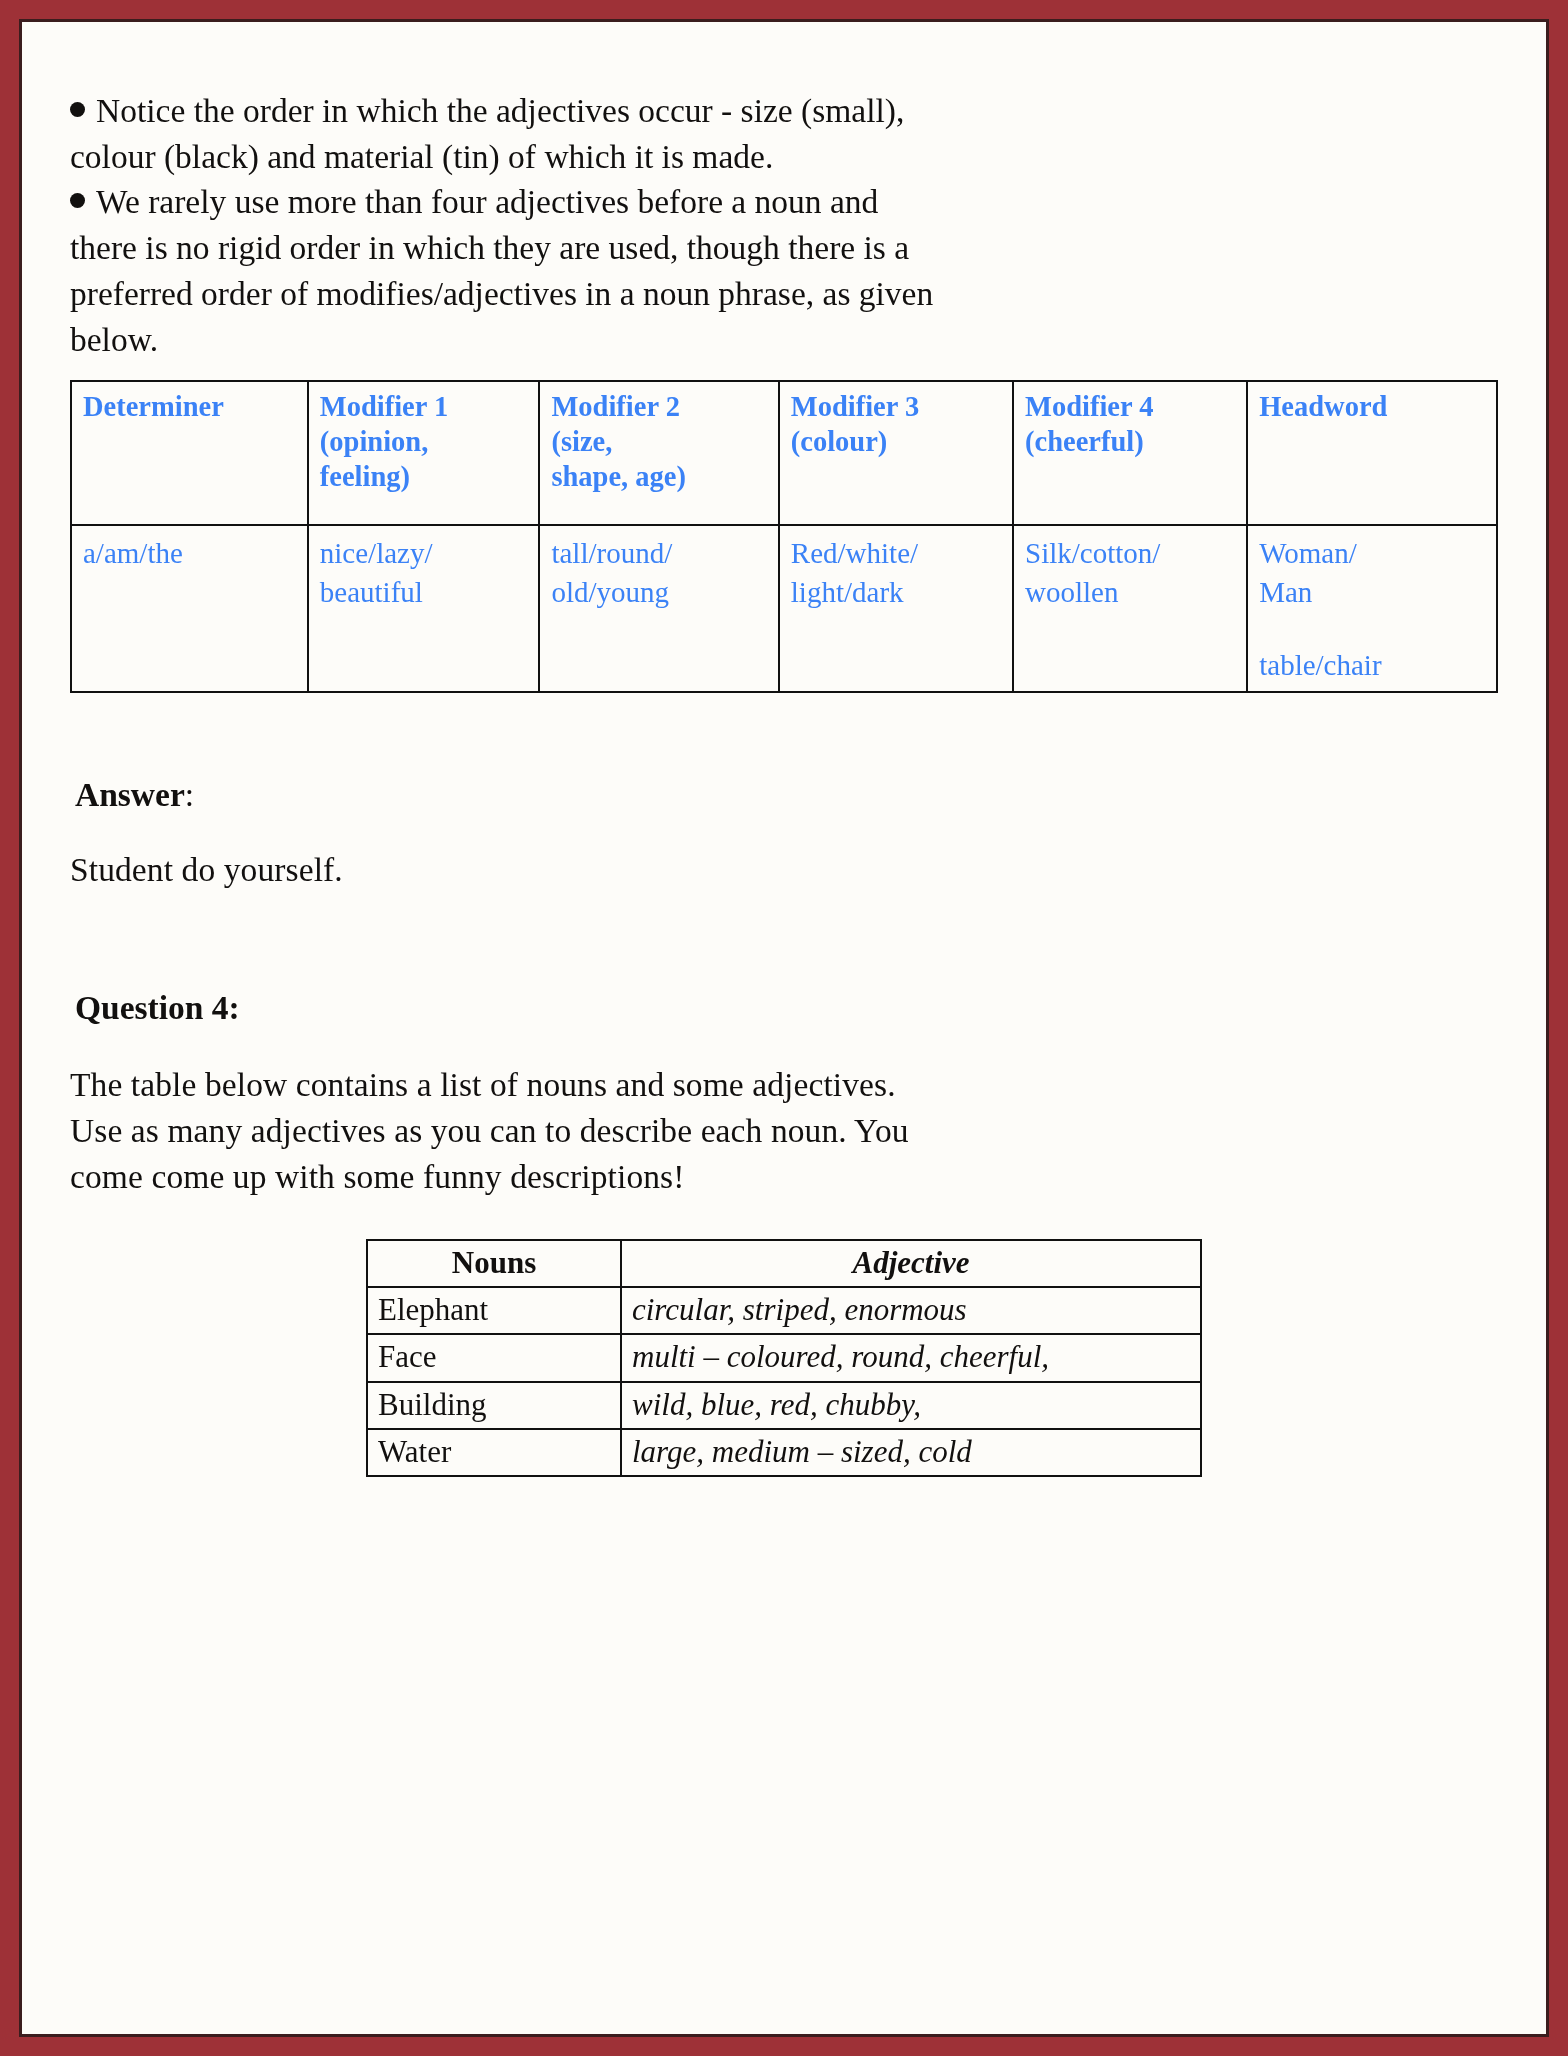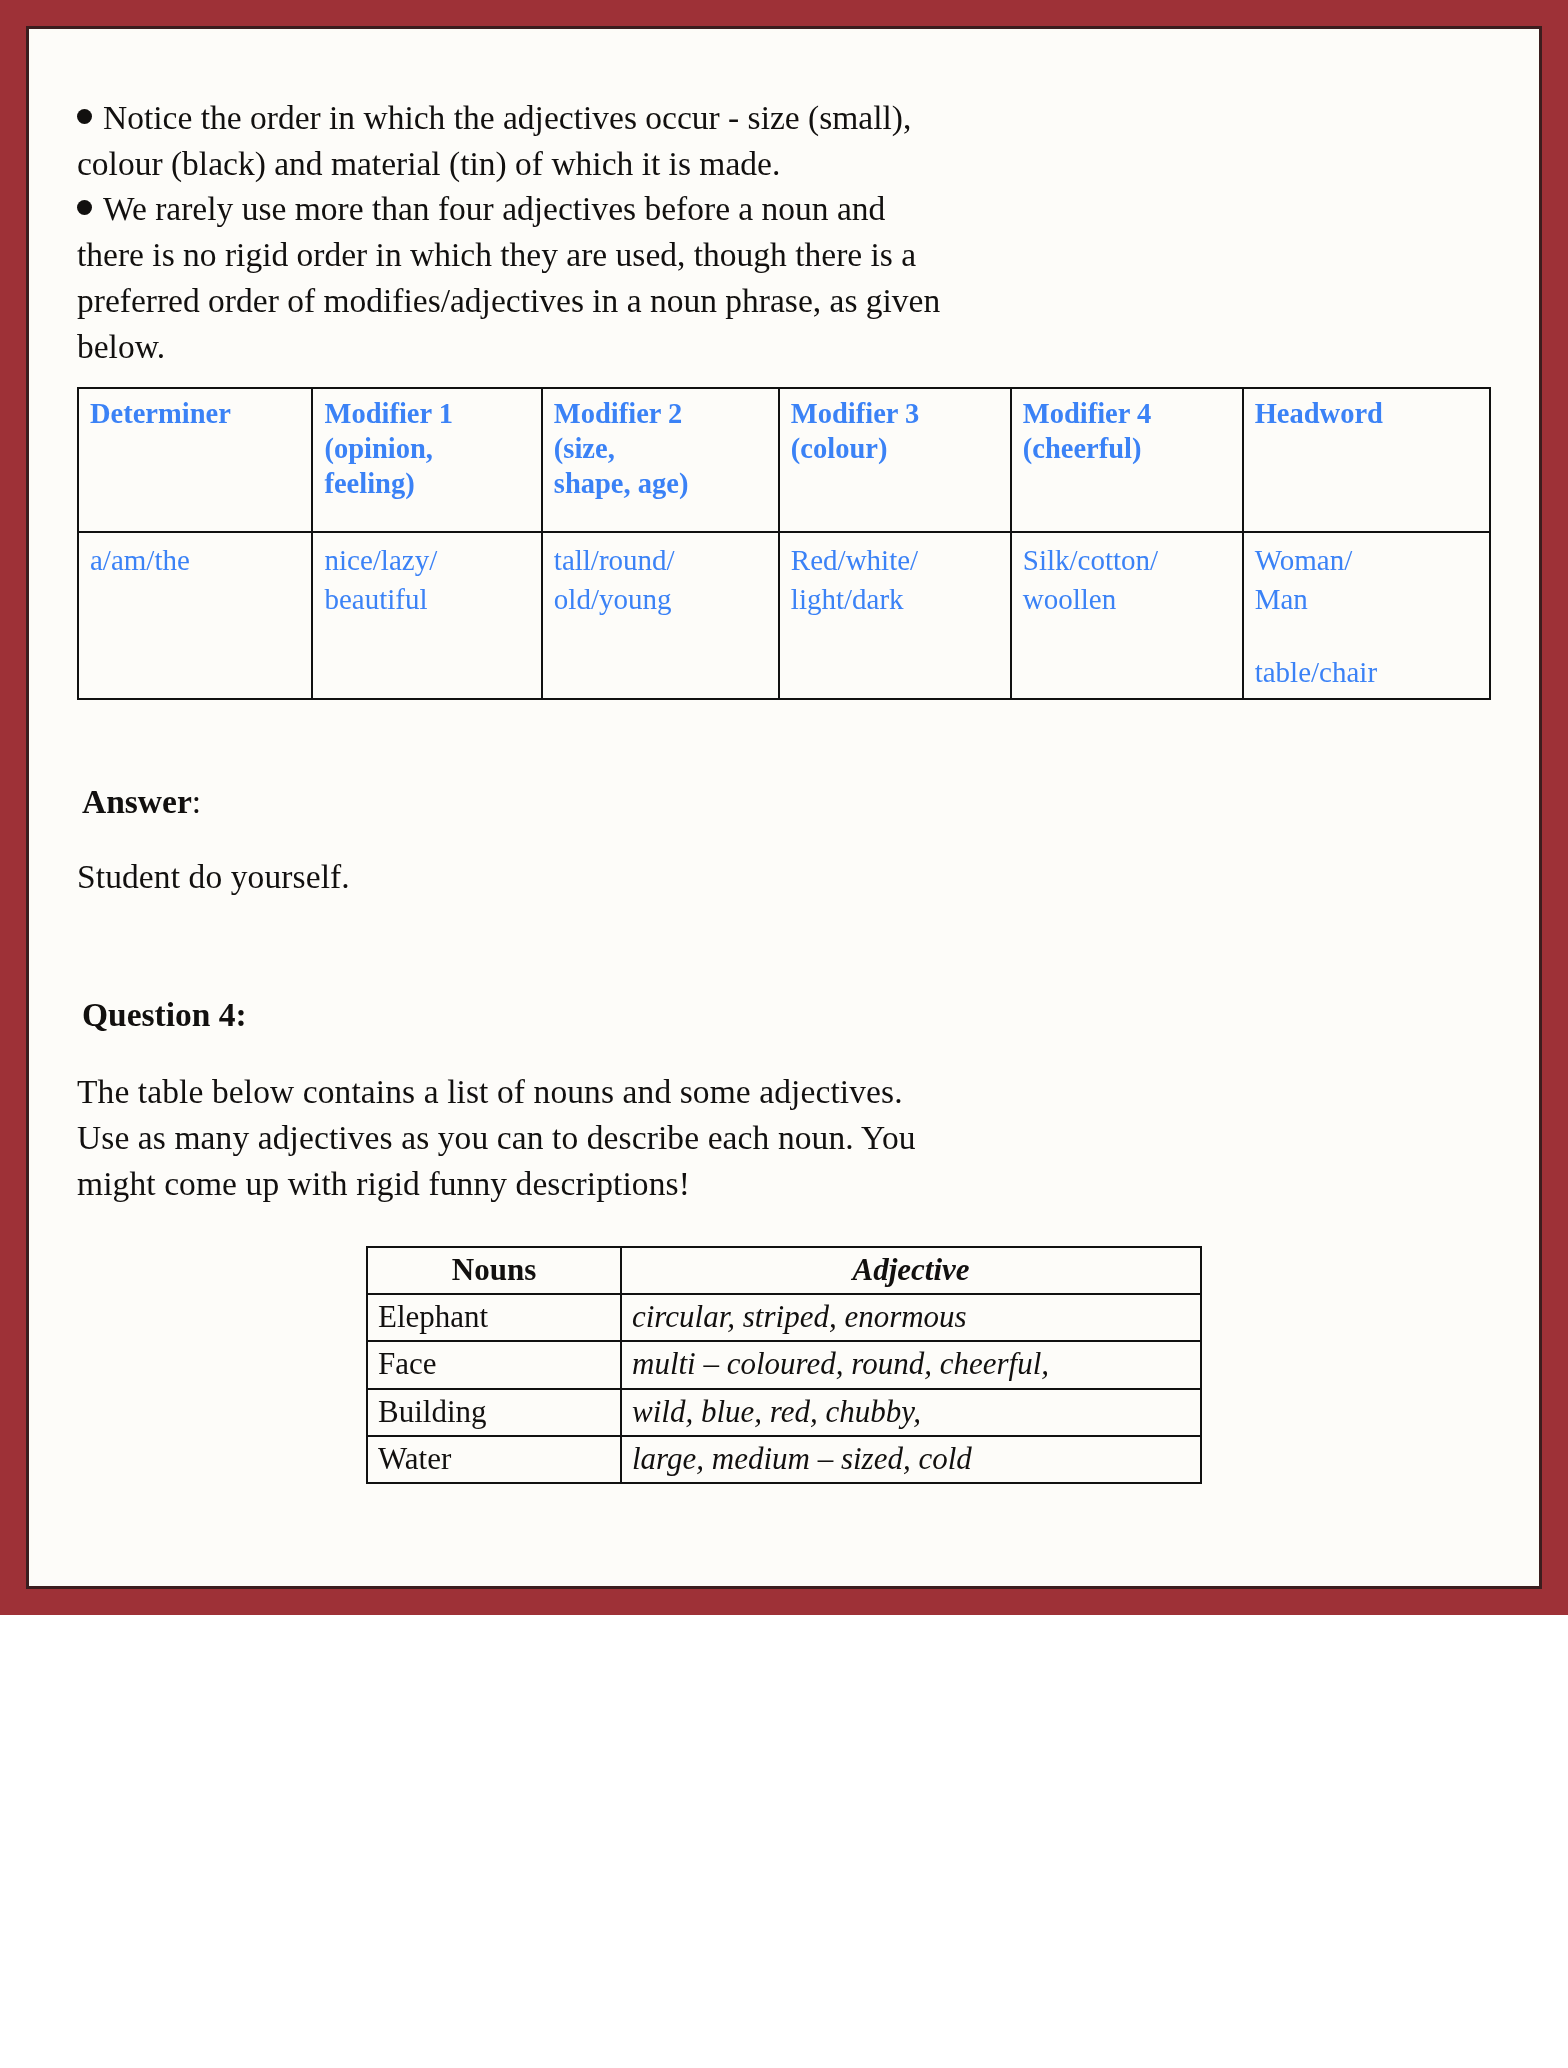--- a/index.html
+++ b/index.html
@@ -11,24 +11,24 @@
     width: 1568px;
     height: 2068px;
     font-family: "Liberation Serif", "DejaVu Serif", serif;
     overflow: hidden;
   }
 
   
   .page {
     position: relative;
     width: 1568px;
-    height: 1615px;
+    height: 2056px;
     box-sizing: border-box;
     background: #9e3137;      
-    padding: 26px;
+    padding: 19px;
   }
   .frame-inner {
     position: relative;
     width: 100%;
     height: 100%;
     box-sizing: border-box;
     border: 3px solid #3b1d1e;  
     background: #fdfcf8;
     padding: 0;
     overflow: hidden;
@@ -248,21 +248,21 @@
       <div style="height:92px"></div>
 
       <p class="heading">
         <span class="bold">Question 4:</span>
       </p>
 
       <div style="height:30px"></div>
 
       <p class="para">The table below contains a list of nouns and some adjectives.</p>
       <p class="para">Use as many adjectives as you can to describe each noun. You</p>
-      <p class="para">might come up with rigid funny descriptions!</p>
+      <p class="para">come come up with some funny descriptions!</p>
 
       <div class="noun-wrap">
         <table class="noun-table">
           <thead>
             <tr>
               <th class="c-noun">Nouns</th>
               <th class="c-adj">Adjective</th>
             </tr>
           </thead>
           <tbody>

